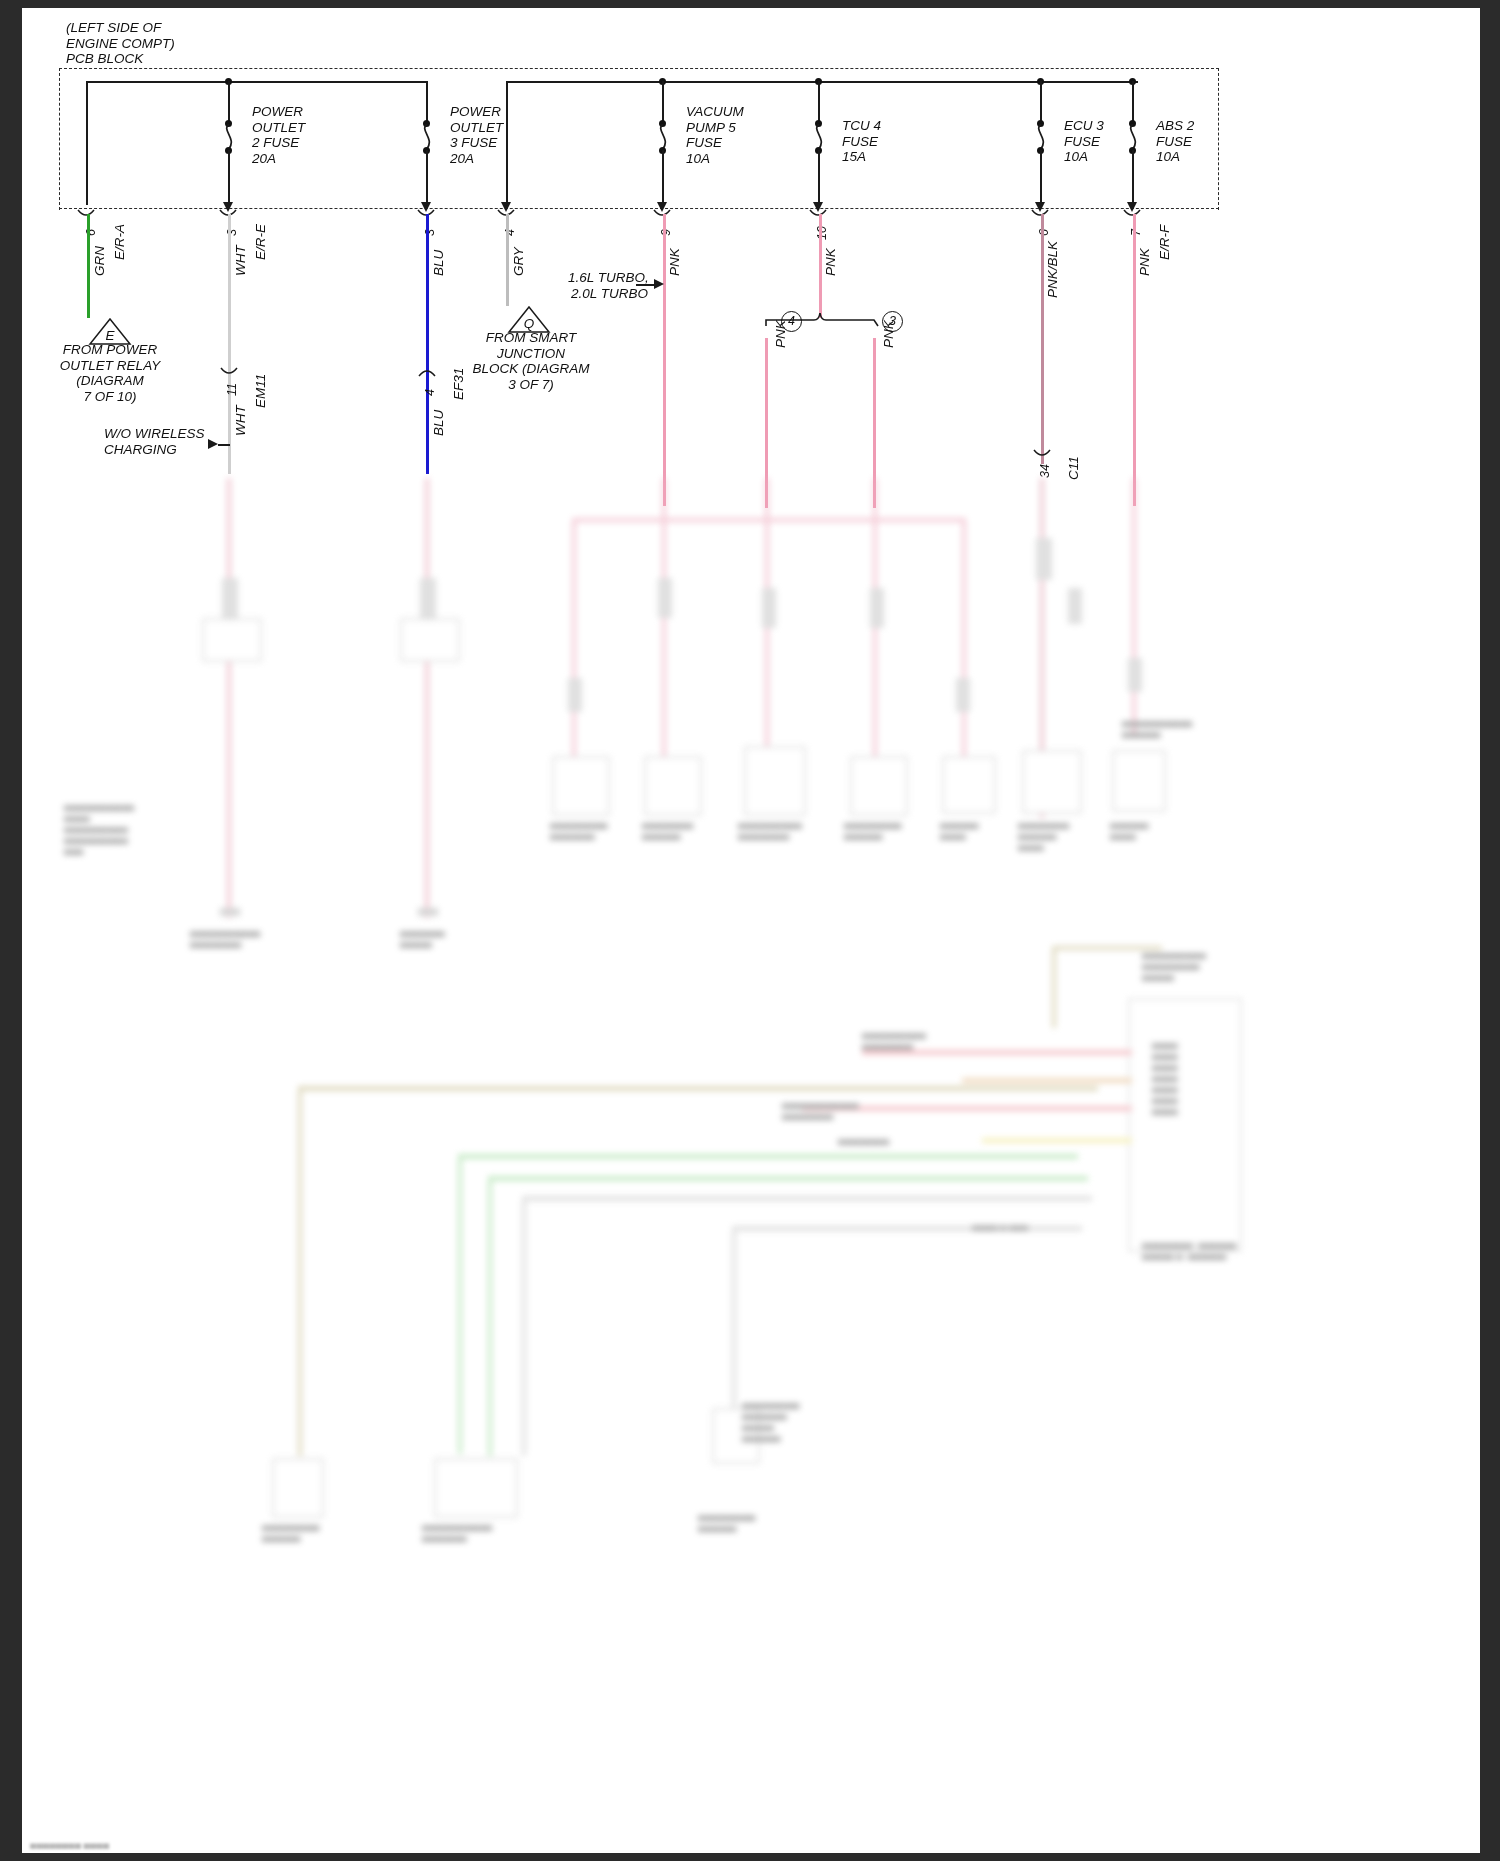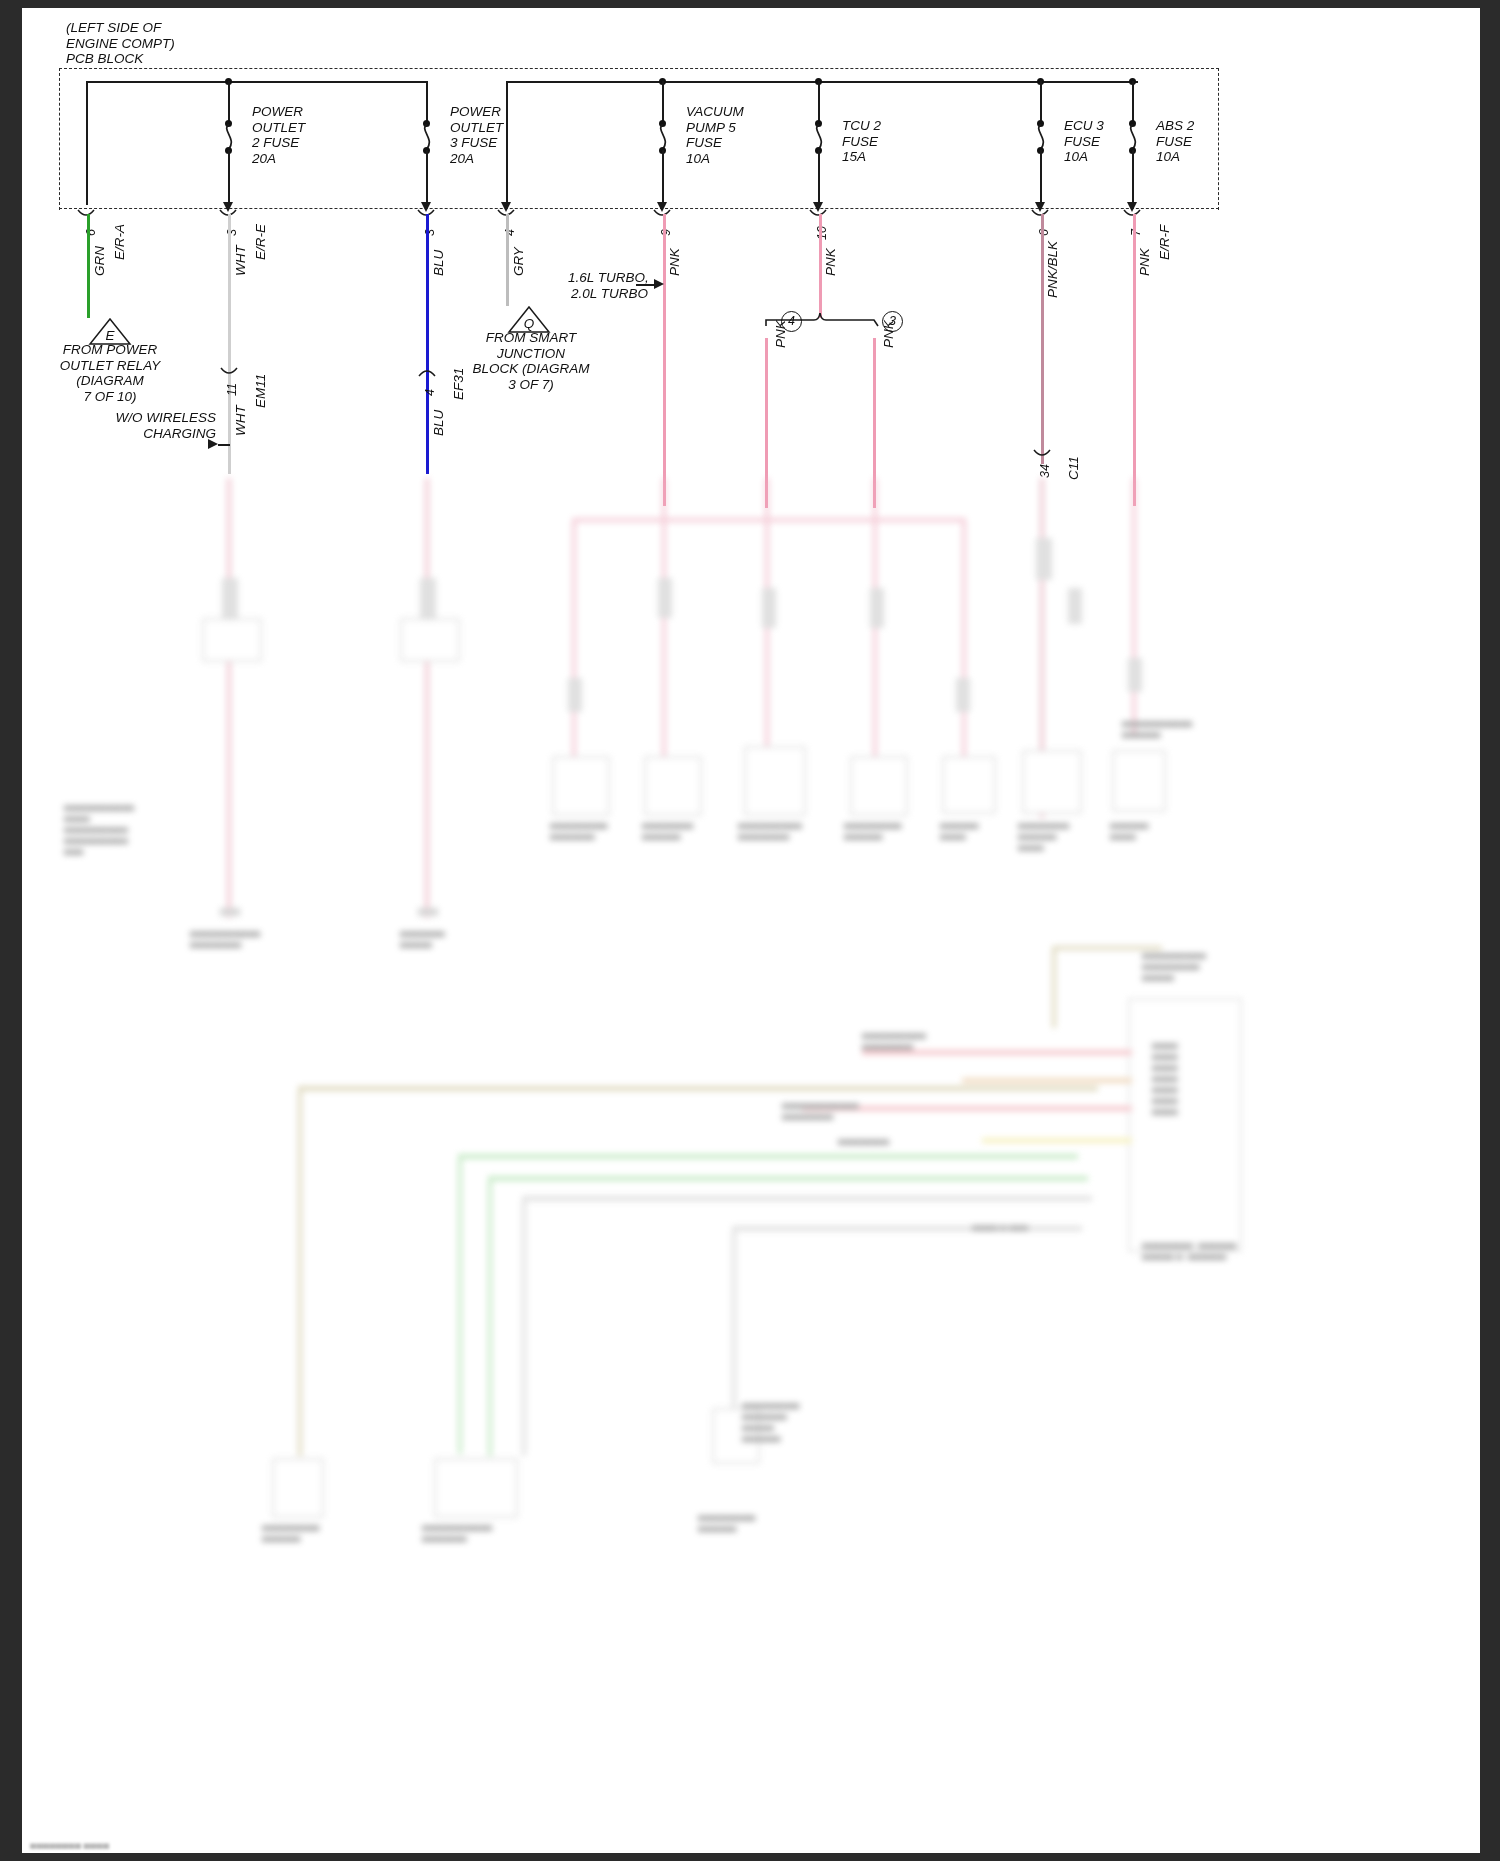--- a/index.html
+++ b/index.html
@@ -130,21 +130,21 @@
 10A</div>
 
     <div class="vline" style="left:796px;top:73px;height:42px;"></div>
     <div class="dot" style="left:796px;top:115px;"></div>
     <svg class="tri-o" style="left:788px;top:116px;" width="18" height="26">
       <path d="M9 0 C 1 6, 17 14, 9 25" stroke="#1a1a1a" stroke-width="1.7" fill="none"></path>
     </svg>
     <div class="dot" style="left:796px;top:142px;"></div>
     <div class="vline" style="left:796px;top:142px;height:52px;"></div>
     <div class="arrowhead" style="left:796px;top:194px;"></div>
-    <div class="lbl" style="left:820px;top:110px;">TCU 2
+    <div class="lbl" style="left:820px;top:110px;">TCU 4
 FUSE
 15A</div>
 
     <div class="vline" style="left:1018px;top:73px;height:42px;"></div>
     <div class="dot" style="left:1018px;top:115px;"></div>
     <svg class="tri-o" style="left:1010px;top:116px;" width="18" height="26">
       <path d="M9 0 C 1 6, 17 14, 9 25" stroke="#1a1a1a" stroke-width="1.7" fill="none"></path>
     </svg>
     <div class="dot" style="left:1018px;top:142px;"></div>
     <div class="vline" style="left:1018px;top:142px;height:52px;"></div>
@@ -231,21 +231,21 @@
     <div class="lbl c" style="left:425px;top:322px;width:168px;">FROM SMART
 JUNCTION
 BLOCK (DIAGRAM
 3 OF 7)</div>
 
     <div class="lbl" style="left:546px;top:262px;text-align:right;width:80px;">1.6L TURBO,
 2.0L TURBO</div>
     <div class="hline" style="left:614px;top:276px;width:24px;"></div>
     <div class="arrowright" style="left:632px;top:271px;"></div>
 
-    <div class="lbl" style="left:82px;top:402px;text-align:right;width:112px;">W/O WIRELESS
+    <div class="lbl" style="left:82px;top:418px;width:112px;">W/O WIRELESS
 CHARGING</div>
     <div class="hline" style="left:196px;top:436px;width:12px;"></div>
     <div class="arrowright" style="left:186px;top:431px;"></div>
 
     <svg style="position:absolute;left:198px;top:358px;" width="18" height="20">
       <path d="M1 2 q8 10 16 0" stroke="#1a1a1a" stroke-width="1.5" fill="none"></path>
     </svg>
     <div class="vlbl sm" style="left:203px;top:388px;">11</div>
     <div class="vlbl" style="left:231px;top:400px;">EM11</div>
     <div class="vlbl" style="left:211px;top:428px;">WHT</div>

